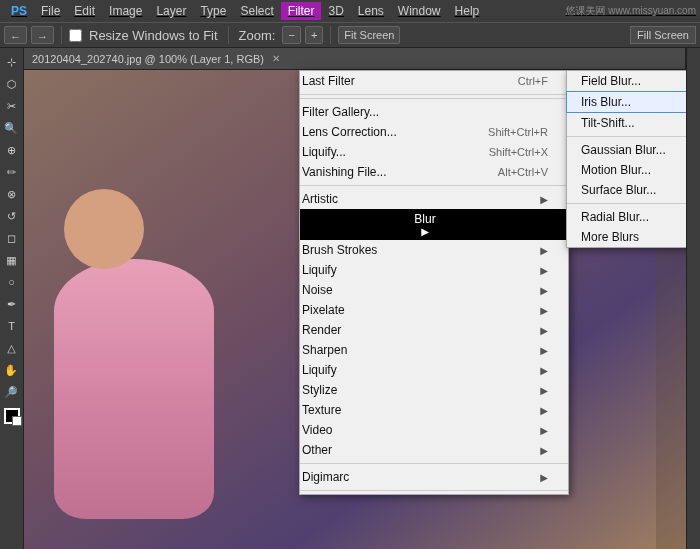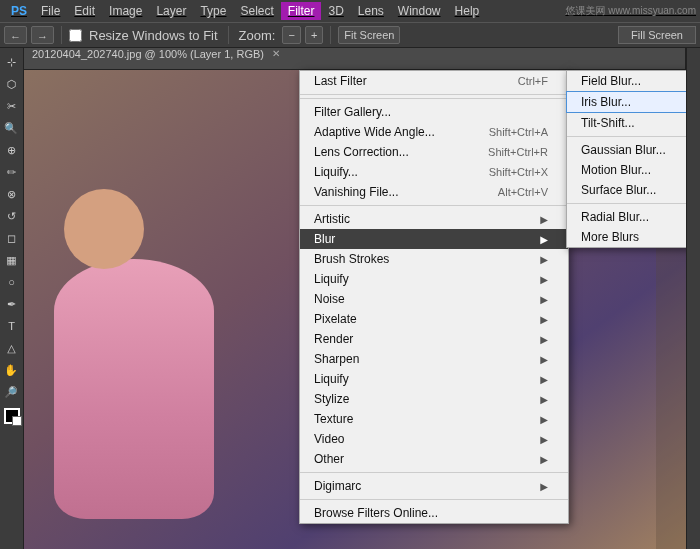--- a/index.html
+++ b/index.html
@@ -68,21 +68,21 @@
     .toolbar-label {
       color: #ccc;
       font-size: 13px;
       padding: 0 3px;
       white-space: nowrap;
     }
     .fill-screen-btn {
       margin-left: auto;
       color: #ccc;
       font-size: 11px;
-      padding: 2px 12px;
+      padding: 2px 6px;
       background: #4a4a4a;
       border: 1px solid #666;
       cursor: pointer;
       white-space: nowrap;
     }
 
     
     .main-area {
       display: flex;
       height: calc(549px - 48px);
@@ -115,20 +115,21 @@
     .canvas-area {
       flex: 1;
       position: relative;
       overflow: hidden;
       background: #656565;
     }
     .canvas-tab {
       height: 22px;
       background: #4a4a4a;
       display: flex;
+      align-items: center;
       padding: 0 8px;
       color: #ccc;
       font-size: 11px;
       border-right: 1px solid #222;
       border-bottom: 1px solid #222;
       position: relative;
     }
     .canvas-tab .close-x {
       margin-left: 8px;
       color: #aaa;
@@ -175,31 +176,31 @@
       position: absolute;
       top: 22px;
       left: 275px;
       width: 270px;
       background: #f0f0f0;
       border: 1px solid #aaa;
       box-shadow: 2px 2px 8px rgba(0,0,0,0.5);
       pointer-events: auto;
     }
     .menu-item {
-      padding: 3px 20px 3px 14px;
+      padding: 3px 20px 3px 2px;
       color: #111;
       font-size: 12px;
       cursor: pointer;
       display: flex;
       justify-content: space-between;
       align-items: center;
       white-space: nowrap;
       position: relative;
     }
-    .menu-item.active { background: #404040; color: #fff; }
+    .menu-item.active { background: #000000; color: #fff; flex-direction: column; }
     .menu-separator {
       height: 1px;
       background: #ccc;
       margin: 3px 0;
     }
     .menu-shortcut {
       color: #666;
       font-size: 11px;
       margin-left: 28px;
     }
@@ -315,24 +316,20 @@
         <div class="menu-item">
           <span>Last Filter</span>
           <span class="menu-shortcut">Ctrl+F</span>
         </div>
         <div class="menu-separator"></div>
         <div class="menu-separator"></div>
         <div class="menu-item">
           <span>Filter Gallery...</span>
         </div>
         <div class="menu-item">
-          <span>Adaptive Wide Angle...</span>
-          <span class="menu-shortcut">Shift+Ctrl+A</span>
-        </div>
-        <div class="menu-item">
           <span>Lens Correction...</span>
           <span class="menu-shortcut">Shift+Ctrl+R</span>
         </div>
         <div class="menu-item">
           <span>Liquify...</span>
           <span class="menu-shortcut">Shift+Ctrl+X</span>
         </div>
         <div class="menu-item">
           <span>Vanishing File...</span>
           <span class="menu-shortcut">Alt+Ctrl+V</span>
@@ -389,23 +386,20 @@
         <div class="menu-item">
           <span>Other</span>
           <span class="menu-arrow">▶</span>
         </div>
         <div class="menu-separator"></div>
         <div class="menu-item">
           <span>Digimarc</span>
           <span class="menu-arrow">▶</span>
         </div>
         <div class="menu-separator"></div>
-        <div class="menu-item">
-          <span>Browse Filters Online...</span>
-        </div>
       </div>
 
       <div class="blur-submenu">
         <div class="menu-item">
           <span>Field Blur...</span>
         </div>
         <div class="menu-item iris-hover" style="position:relative;">
           <span>Iris Blur...</span>
 
         </div>

